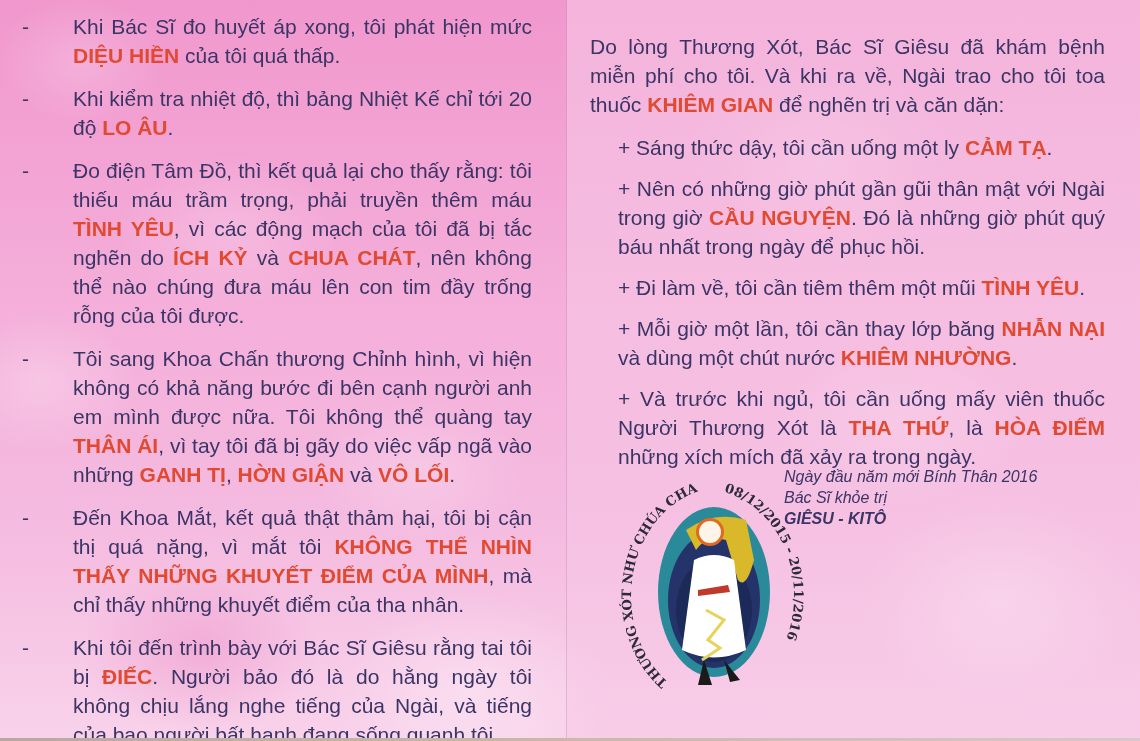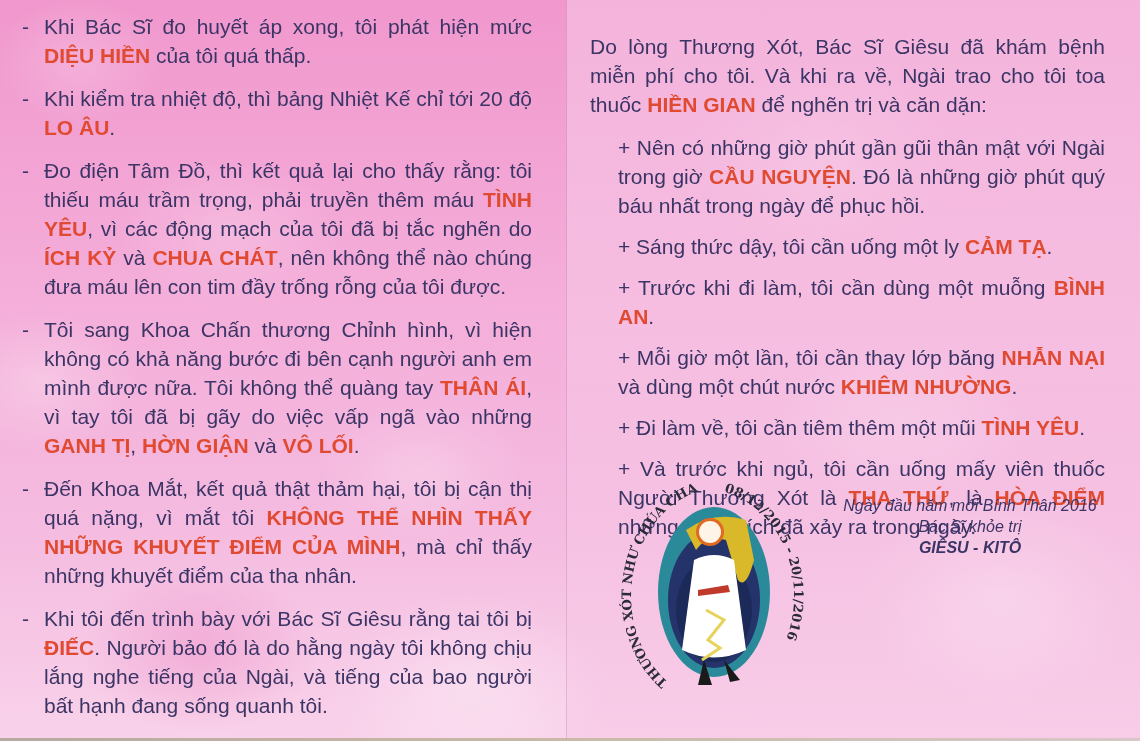--- a/index.html
+++ b/index.html
@@ -68,39 +68,37 @@
     p { margin: 0; }
     .para { margin-bottom: 14px; }
     .item {
       display: flex;
       margin-bottom: 14px;
     }
     .item .dash {
       width: 22px;
       flex: 0 0 22px;
     }
-    .item .body { flex: 1; }
+    .item .body { flex: 1; margin-left: 29px; }
     .sub {
       padding-left: 28px;
       margin-bottom: 12px;
     }
     .hl {
       color: #e04a30;
       font-weight: bold;
     }
     .signature {
       position: absolute;
-      left: 805px; top: 466px;
+      left: 784px; top: 466px;
       width: 330px;
-      text-align: center;
       font-style: italic;
       font-size: 16px;
       line-height: 21px;
       color: #3b3566;
-      margin-top: 29px;
     }
     .signature .sig-name {
       font-weight: bold;
       font-size: 16px;
     }
     .logo {
       position: absolute;
       left: 606px; top: 470px;
       width: 215px; height: 235px;
     }
@@ -136,27 +134,26 @@
           <span class="body"><span>Đến Khoa Mắt, kết quả thật thảm hại, tôi bị cận thị quá nặng, vì mắt tôi </span><span class="hl">KHÔNG THỂ NHÌN THẤY NHỮNG KHUYẾT ĐIỂM CỦA MÌNH</span><span>, mà chỉ thấy những khuyết điểm của tha nhân.</span></span>
         </div>
         <div class="item">
           <span class="dash">-</span>
           <span class="body"><span>Khi tôi đến trình bày với Bác Sĩ Giêsu rằng tai tôi bị </span><span class="hl">ĐIẾC</span><span>. Người bảo đó là do hằng ngày tôi không chịu lắng nghe tiếng của Ngài, và tiếng của bao người bất hạnh đang sống quanh tôi.</span></span>
         </div>
       </div>
   </div>
 
   <div class="text-col right-col">
-    <p class="para" id="right-intro"><span>Do lòng Thương Xót, Bác Sĩ Giêsu đã khám bệnh miễn phí cho tôi. Và khi ra về, Ngài trao cho tôi toa thuốc </span><span class="hl">HIỀN GIAN</span><span> để nghẽn trị và căn dặn:</span></p>
+    <p class="para" id="right-intro"><span>Do lòng Thương Xót, Bác Sĩ Giêsu đã khám bệnh miễn phí cho tôi. Và khi ra về, Ngài trao cho tôi toa thuốc </span><span class="hl">KHIÊM GIAN</span><span> để nghẽn trị và căn dặn:</span></p>
     <div id="right-items">
+        <p class="sub"><span>+ Sáng thức dậy, tôi cần uống một ly </span><span class="hl">CẢM TẠ</span><span>.</span></p>
         <p class="sub"><span>+ Nên có những giờ phút gần gũi thân mật với Ngài trong giờ </span><span class="hl">CẦU NGUYỆN</span><span>. Đó là những giờ phút quý báu nhất trong ngày để phục hồi.</span></p>
-        <p class="sub"><span>+ Sáng thức dậy, tôi cần uống một ly </span><span class="hl">CẢM TẠ</span><span>.</span></p>
-        <p class="sub"><span>+ Trước khi đi làm, tôi cần dùng một muỗng </span><span class="hl">BÌNH AN</span><span>.</span></p>
+        <p class="sub"><span>+ Đi làm về, tôi cần tiêm thêm một mũi </span><span class="hl">TÌNH YÊU</span><span>.</span></p>
         <p class="sub"><span>+ Mỗi giờ một lần, tôi cần thay lớp băng </span><span class="hl">NHẪN NẠI</span><span> và dùng một chút nước </span><span class="hl">KHIÊM NHƯỜNG</span><span>.</span></p>
-        <p class="sub"><span>+ Đi làm về, tôi cần tiêm thêm một mũi </span><span class="hl">TÌNH YÊU</span><span>.</span></p>
         <p class="sub"><span>+ Và trước khi ngủ, tôi cần uống mấy viên thuốc Người Thương Xót là </span><span class="hl">THA THỨ</span><span>, là </span><span class="hl">HÒA ĐIỂM</span><span> những xích mích đã xảy ra trong ngày.</span></p>
       </div>
   </div>
 
   <div class="logo">
     <svg width="215" height="235" viewBox="0 0 215 235">
       <defs>
         <path id="arcL" d="M 62 212 A 92 108 0 0 1 108 18" fill="none"></path>
         <path id="arcR" d="M 118 22 A 90 106 0 0 1 150 212" fill="none"></path>
       </defs>

